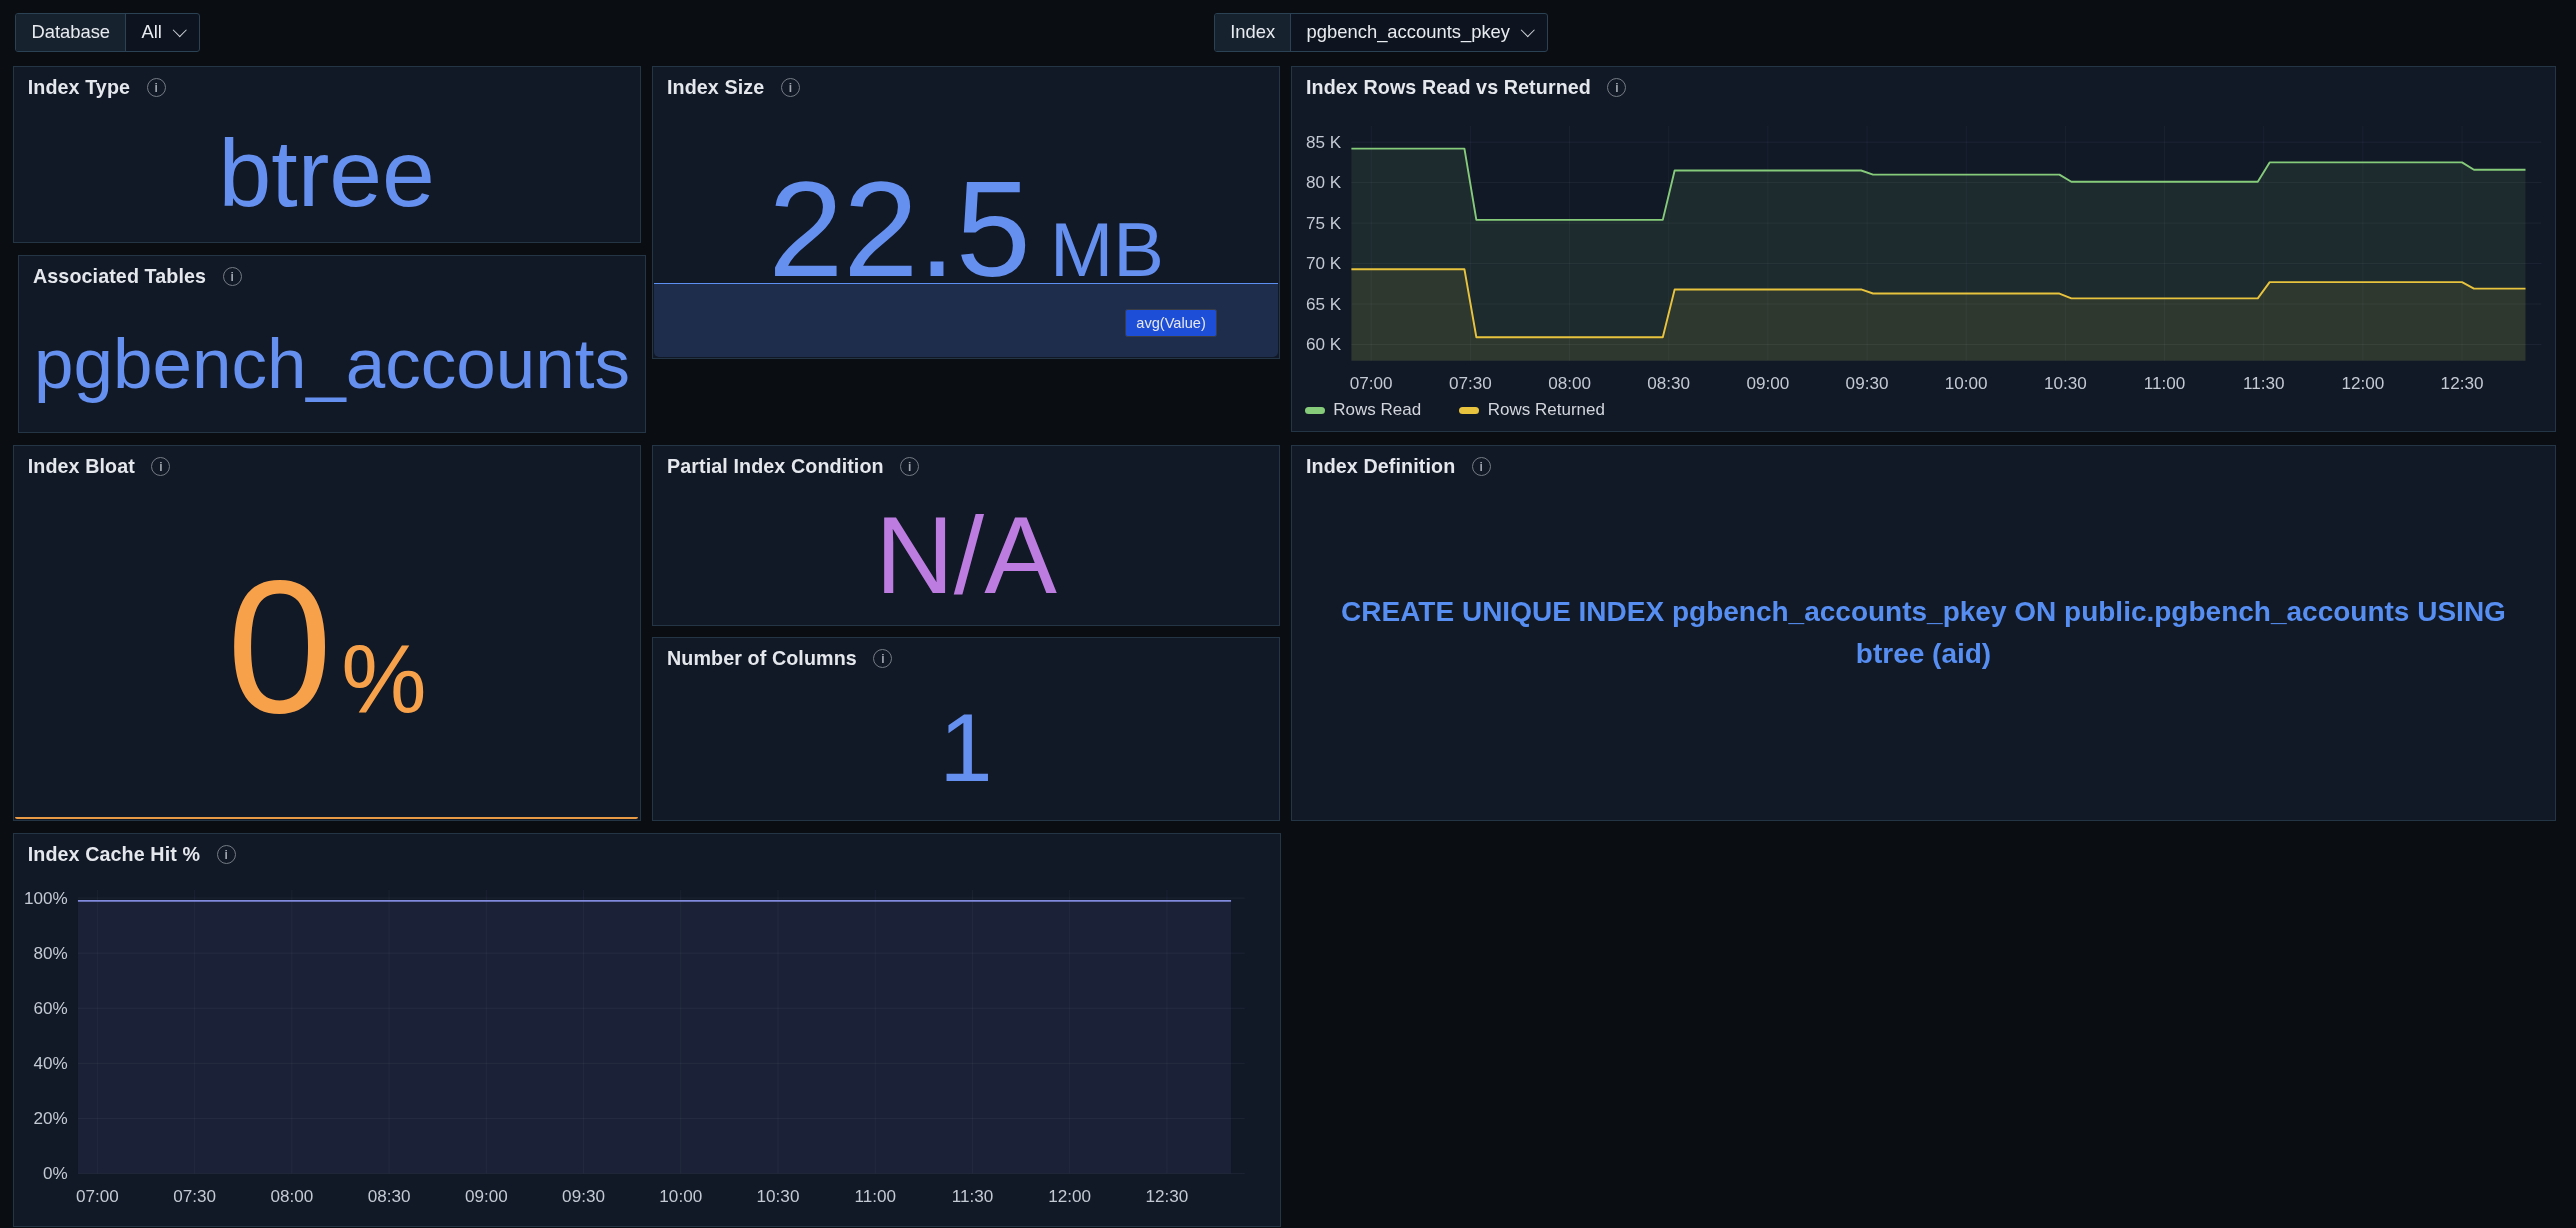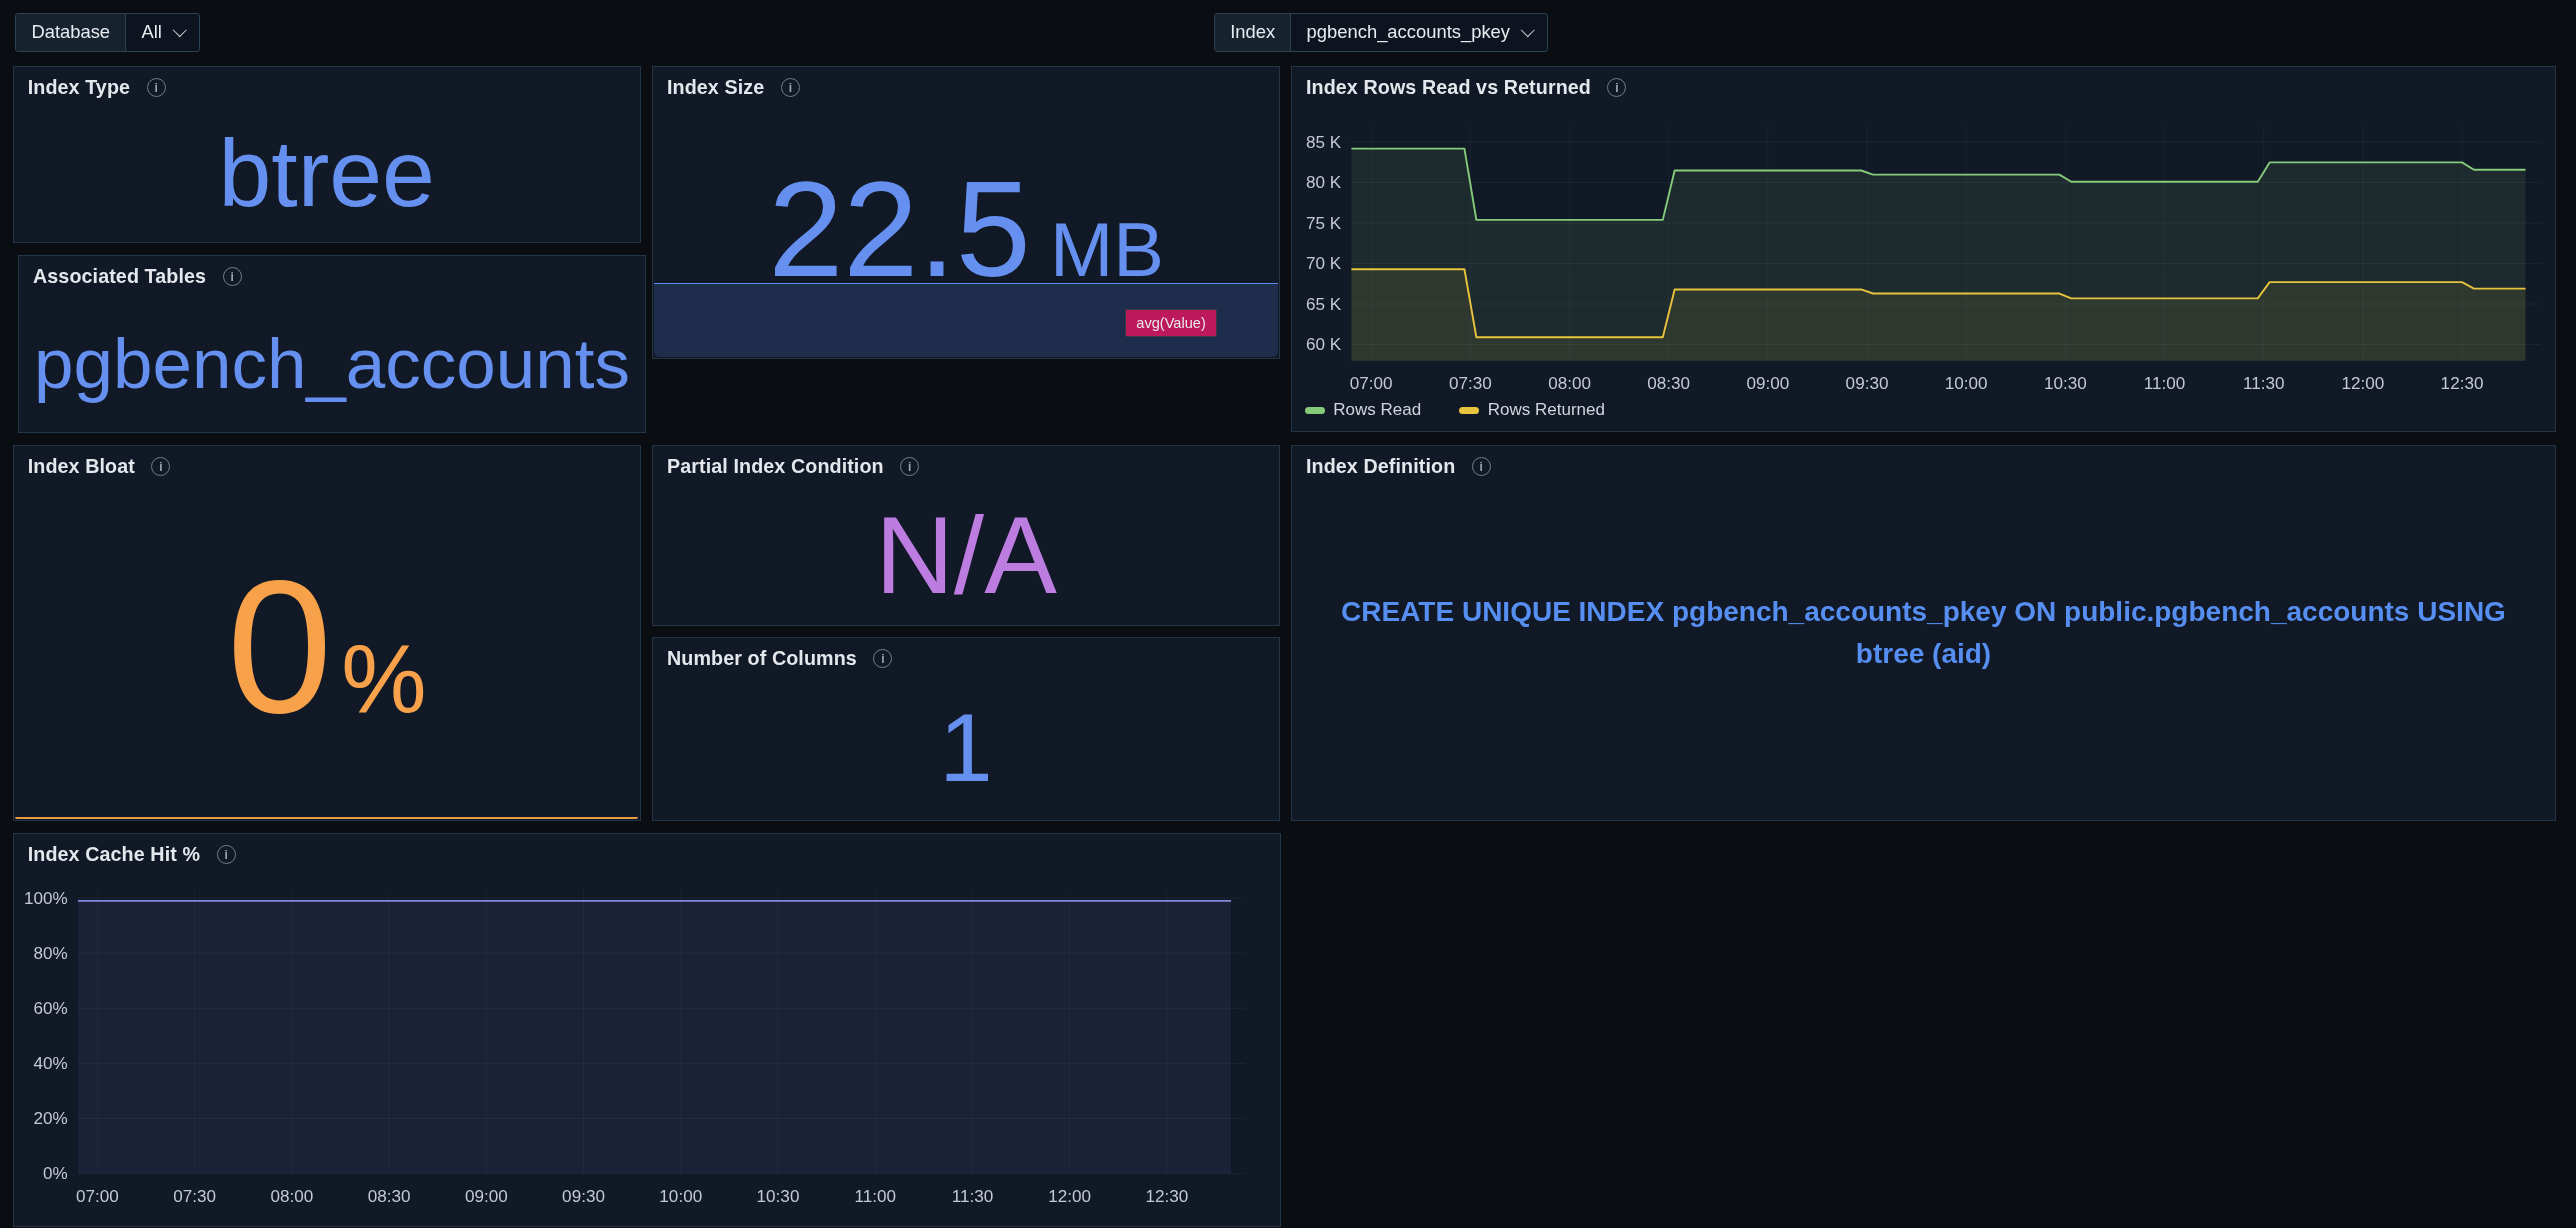--- a/index.html
+++ b/index.html
@@ -45,21 +45,21 @@
   .v-na{font-size:109px;font-weight:500;}
   .v-one{font-size:96px;font-weight:500;}
   .def-text{
     position:absolute;inset:0;display:flex;align-items:center;justify-content:center;
     padding:0 33px;text-align:center;color:#568ef2;font-size:28px;font-weight:700;line-height:1.5;
   }
   
   .size-spark{position:absolute;left:1.3px;right:1.3px;bottom:1.3px;height:74px;
     background:rgba(93,143,242,0.18);border-top:1.9px solid #5d8ff2;border-radius:0 0 5.1px 5.1px;}
   .bloat-spark{position:absolute;left:1.3px;right:1.3px;bottom:1.3px;height:1.9px;background:#e89a45;border-radius:0 0 5.1px 5.1px;}
-  .badge{position:absolute;right:62px;bottom:21px;background:#be185d;border:1.3px solid #3a3d44;
+  .badge{position:absolute;right:62px;bottom:21px;background:#1d4ed8;border:1.3px solid #3a3d44;
     border-radius:2.5px;padding:5.1px 10.2px;font-size:14.6px;color:#e8e8e8;z-index:4;cursor:pointer;}
   
   svg.chart{position:absolute;inset:0;font-family:"Liberation Sans",sans-serif;}
   .legend{position:absolute;left:12.7px;top:333px;display:flex;gap:38px;align-items:center;z-index:3;}
   .leg-item{display:flex;align-items:center;gap:8.3px;cursor:pointer;}
   .leg-swatch{width:20.3px;height:7px;border-radius:3.8px;}
   .leg-label{font-size:17px;color:#d2d6dc;}
 </style>
 </head>
 <body>

